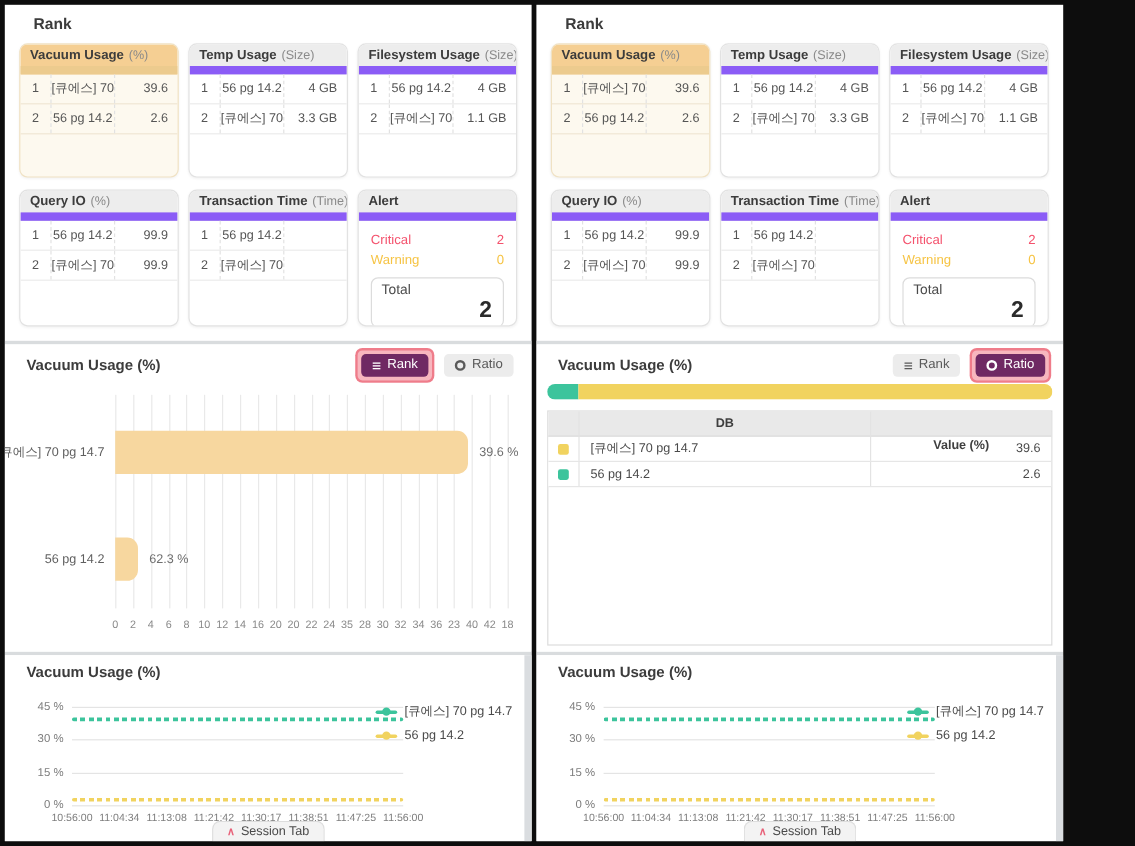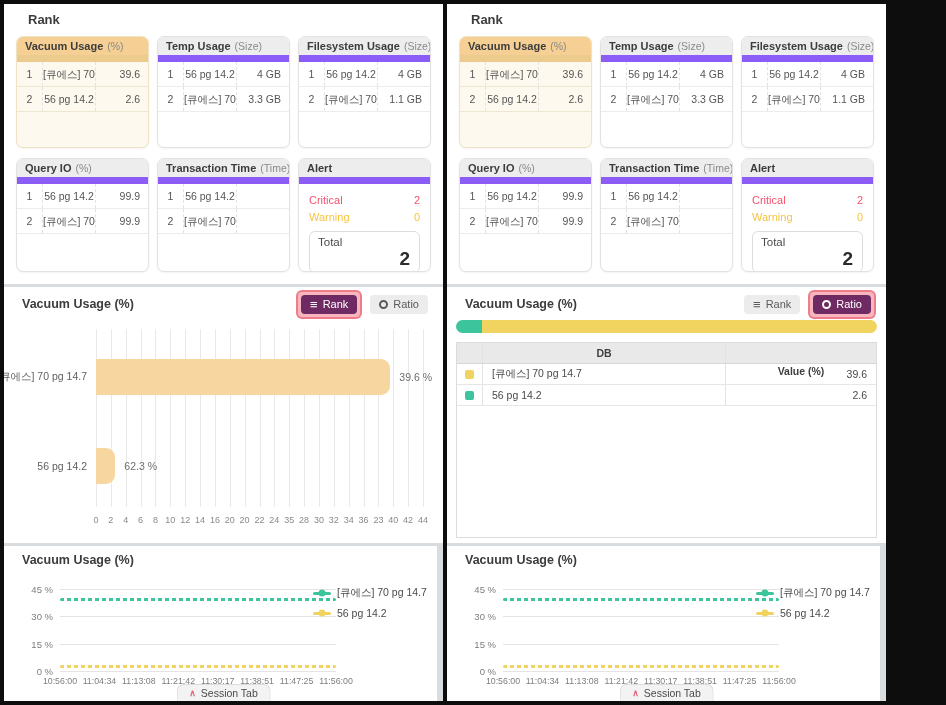--- a/index.html
+++ b/index.html
@@ -266,21 +266,21 @@
             <span class="xtick" style="left: 54.5455%;">24</span>
             <span class="xtick" style="left: 59.0909%;">35</span>
             <span class="xtick" style="left: 63.6364%;">28</span>
             <span class="xtick" style="left: 68.1818%;">30</span>
             <span class="xtick" style="left: 72.7273%;">32</span>
             <span class="xtick" style="left: 77.2727%;">34</span>
             <span class="xtick" style="left: 81.8182%;">36</span>
             <span class="xtick" style="left: 86.3636%;">23</span>
             <span class="xtick" style="left: 90.9091%;">40</span>
             <span class="xtick" style="left: 95.4545%;">42</span>
-            <span class="xtick" style="left: 100%;">44</span>
+            <span class="xtick" style="left: 100%;">18</span>
           </div>
     </div>
 
   </section>
   <div class="section-divider"></div>
 
   <section class="trend-section">
     <div class="trend-title">Vacuum Usage (%)</div>
     <div class="trend-chart">
       <div class="trend-plot">

